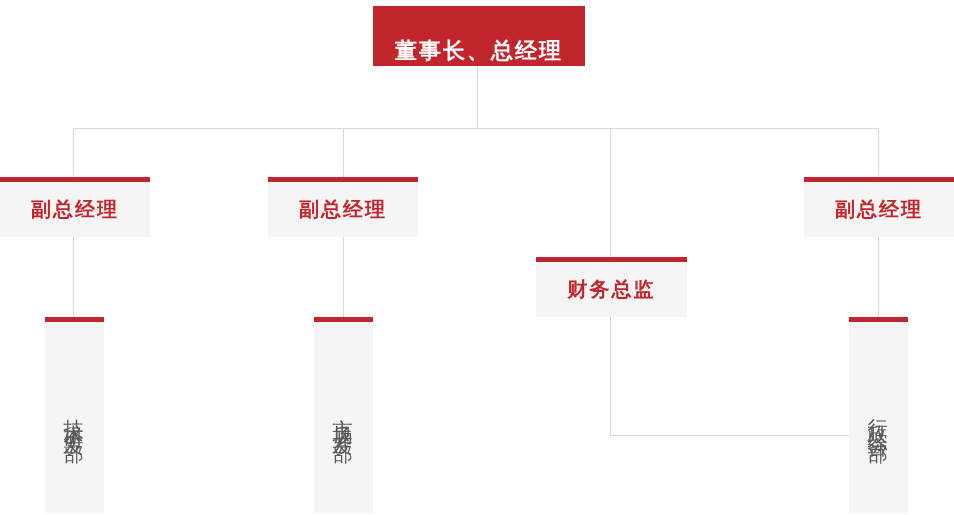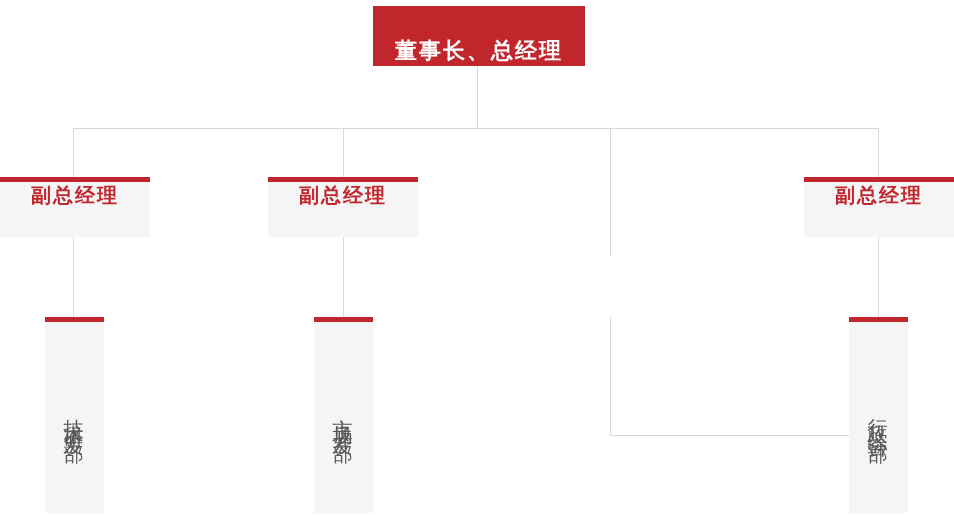--- a/index.html
+++ b/index.html
@@ -31,21 +31,21 @@
     display:flex;align-items:flex-end;justify-content:center;
     font-size:22px;font-weight:bold;letter-spacing:2px;
   }
   
   .l2-node{
     position:absolute;
     height:60px;
     background:var(--box-bg);
     border-top:5px solid var(--primary);
     color:var(--primary);
-    display:flex;justify-content:center;
+    display:flex;align-items:center;justify-content:center;
     font-size:20px;font-weight:bold;letter-spacing:2px;
   }
   .vp-left{left:0;top:177px;width:150px;}
   .vp-mid{left:268px;top:177px;width:150px;}
   .cfo{left:536px;top:257px;width:151px;}
   .vp-right{left:804px;top:177px;width:150px;}
   
   .dept-node{
     position:absolute;
     top:317px;width:59px;height:196px;
@@ -84,20 +84,23 @@
   <div class="root-node">
     <span>董事长、总经理</span>
   </div>
 
   <div class="l2-node vp-left">
     <span>副总经理</span>
   </div>
   <div class="l2-node vp-mid">
     <span>副总经理</span>
   </div>
+  <div class="l2-node cfo">
+    <span>财务总监</span>
+  </div>
   <div class="l2-node vp-right">
     <span>副总经理</span>
   </div>
 
   <div class="dept-node dept-tech">
     <span class="v-text">技术研发部</span>
   </div>
   <div class="dept-node dept-market">
     <span class="v-text">市场开发部</span>
   </div>

